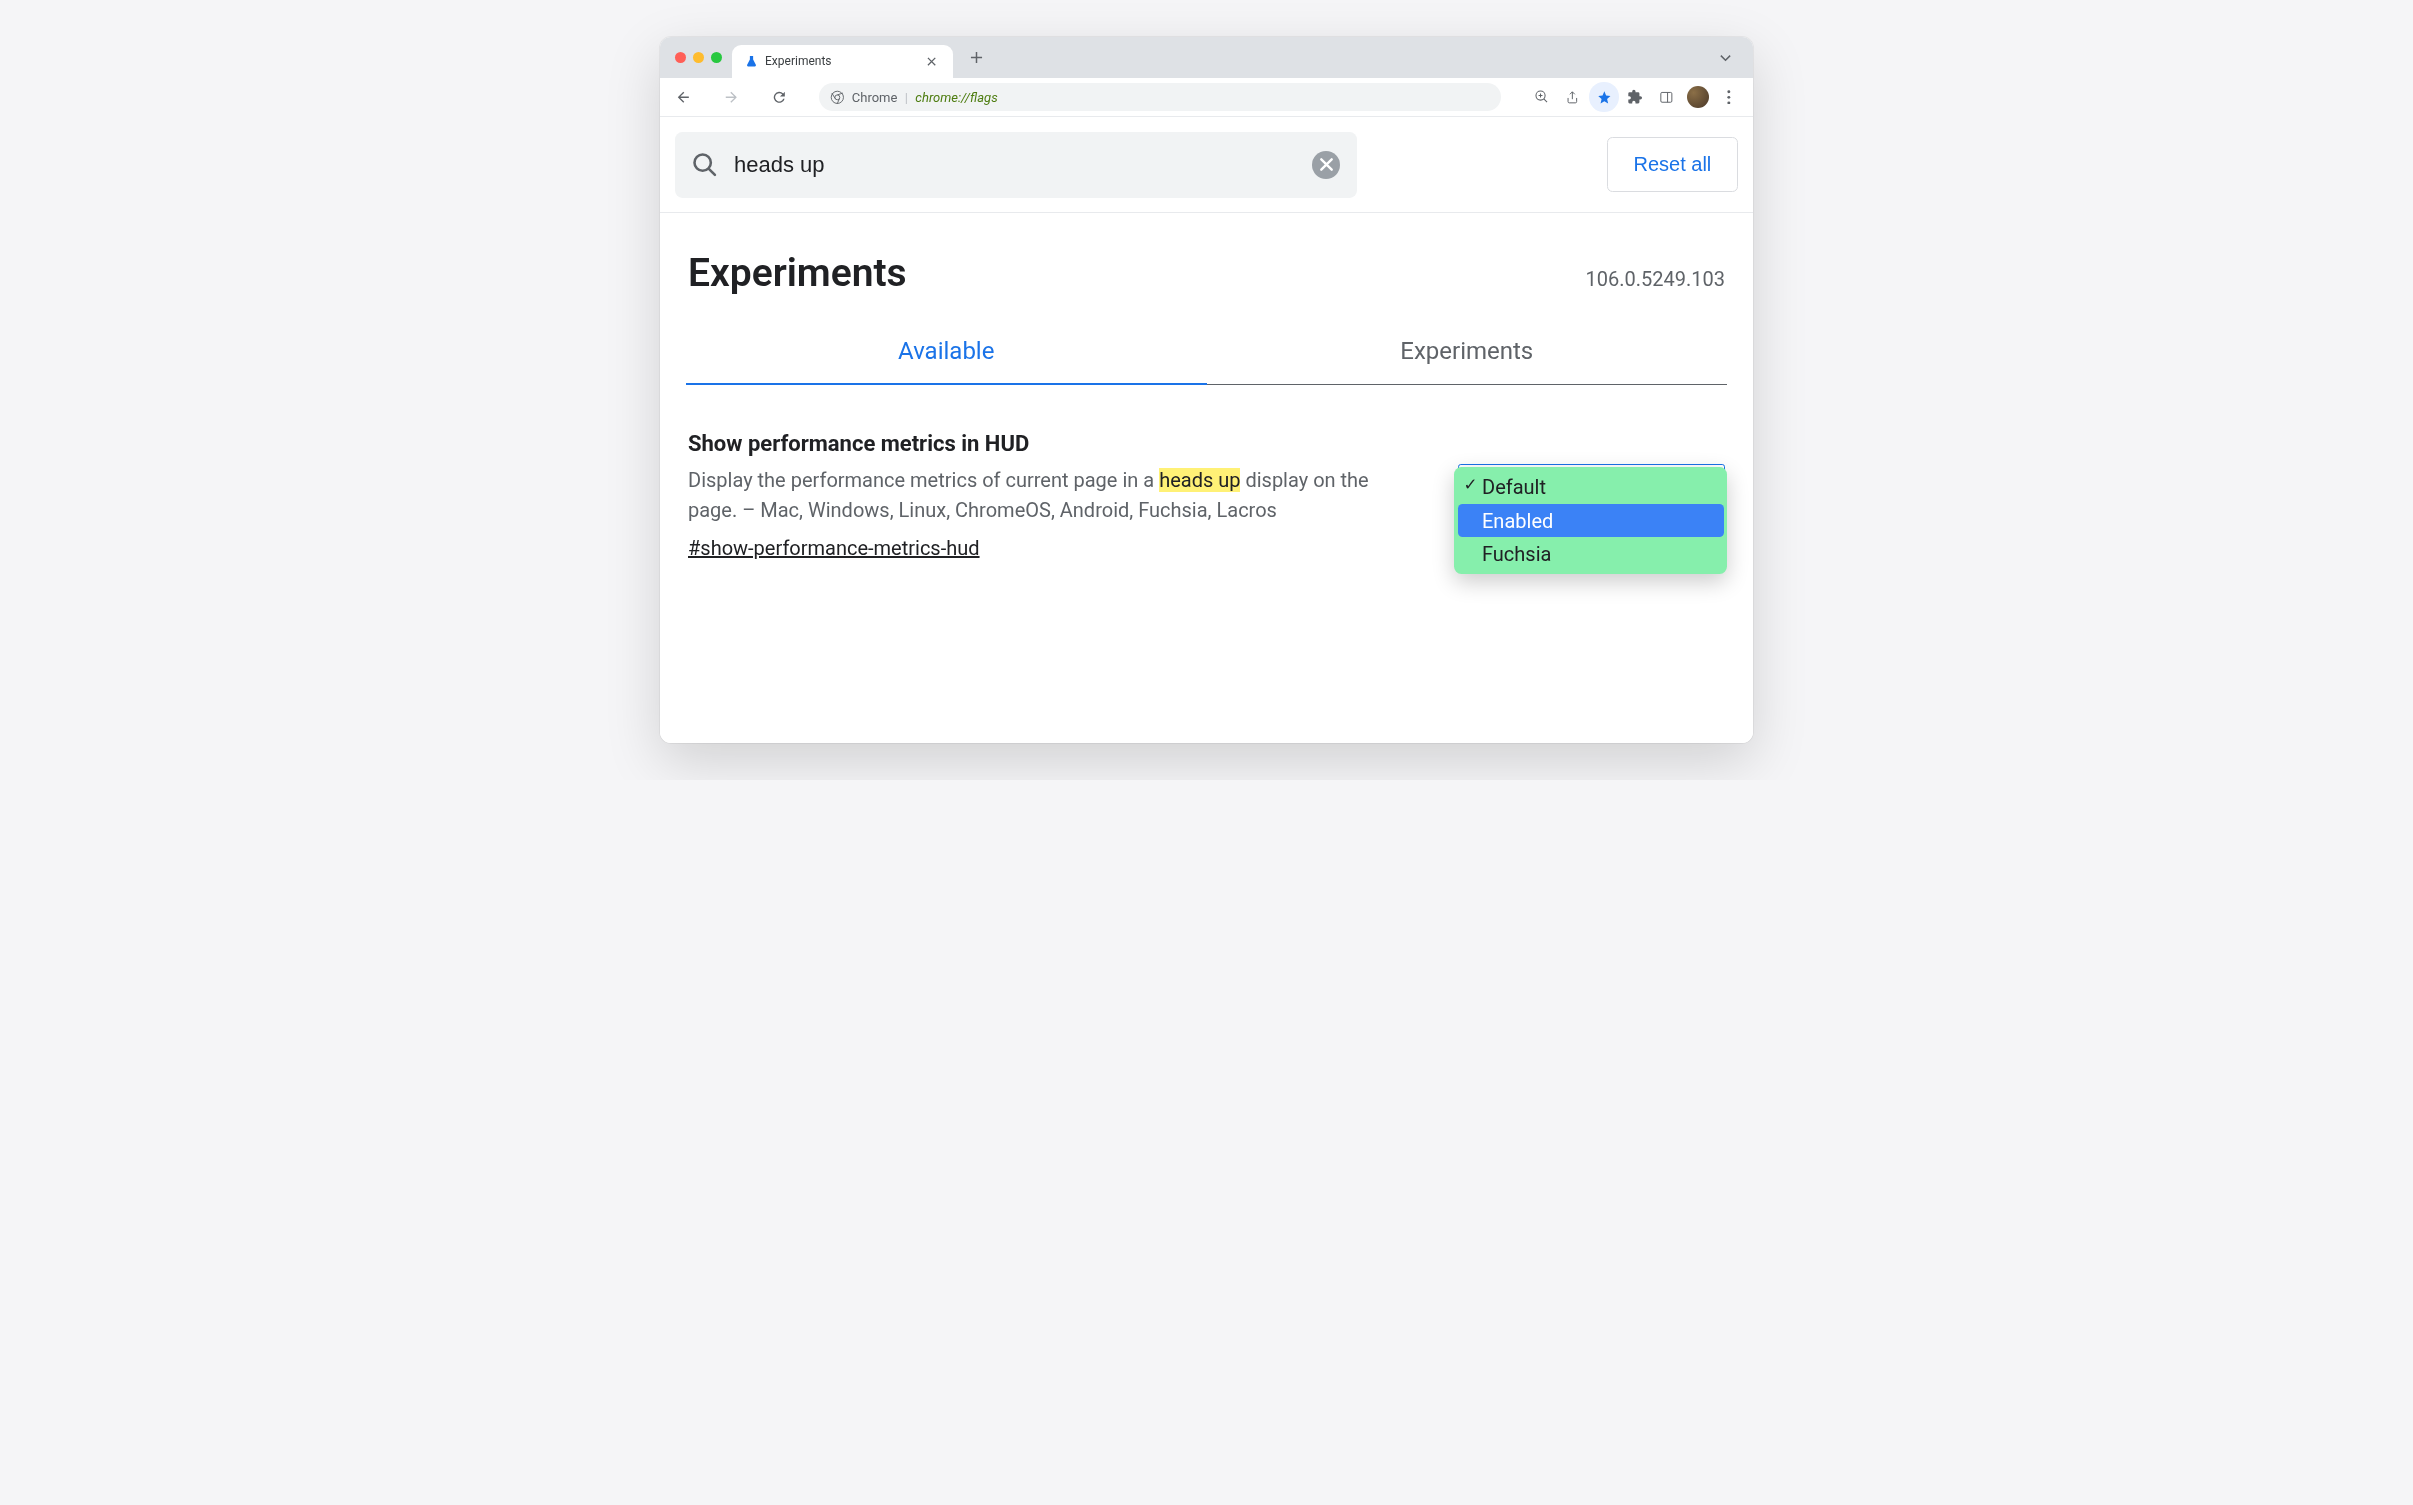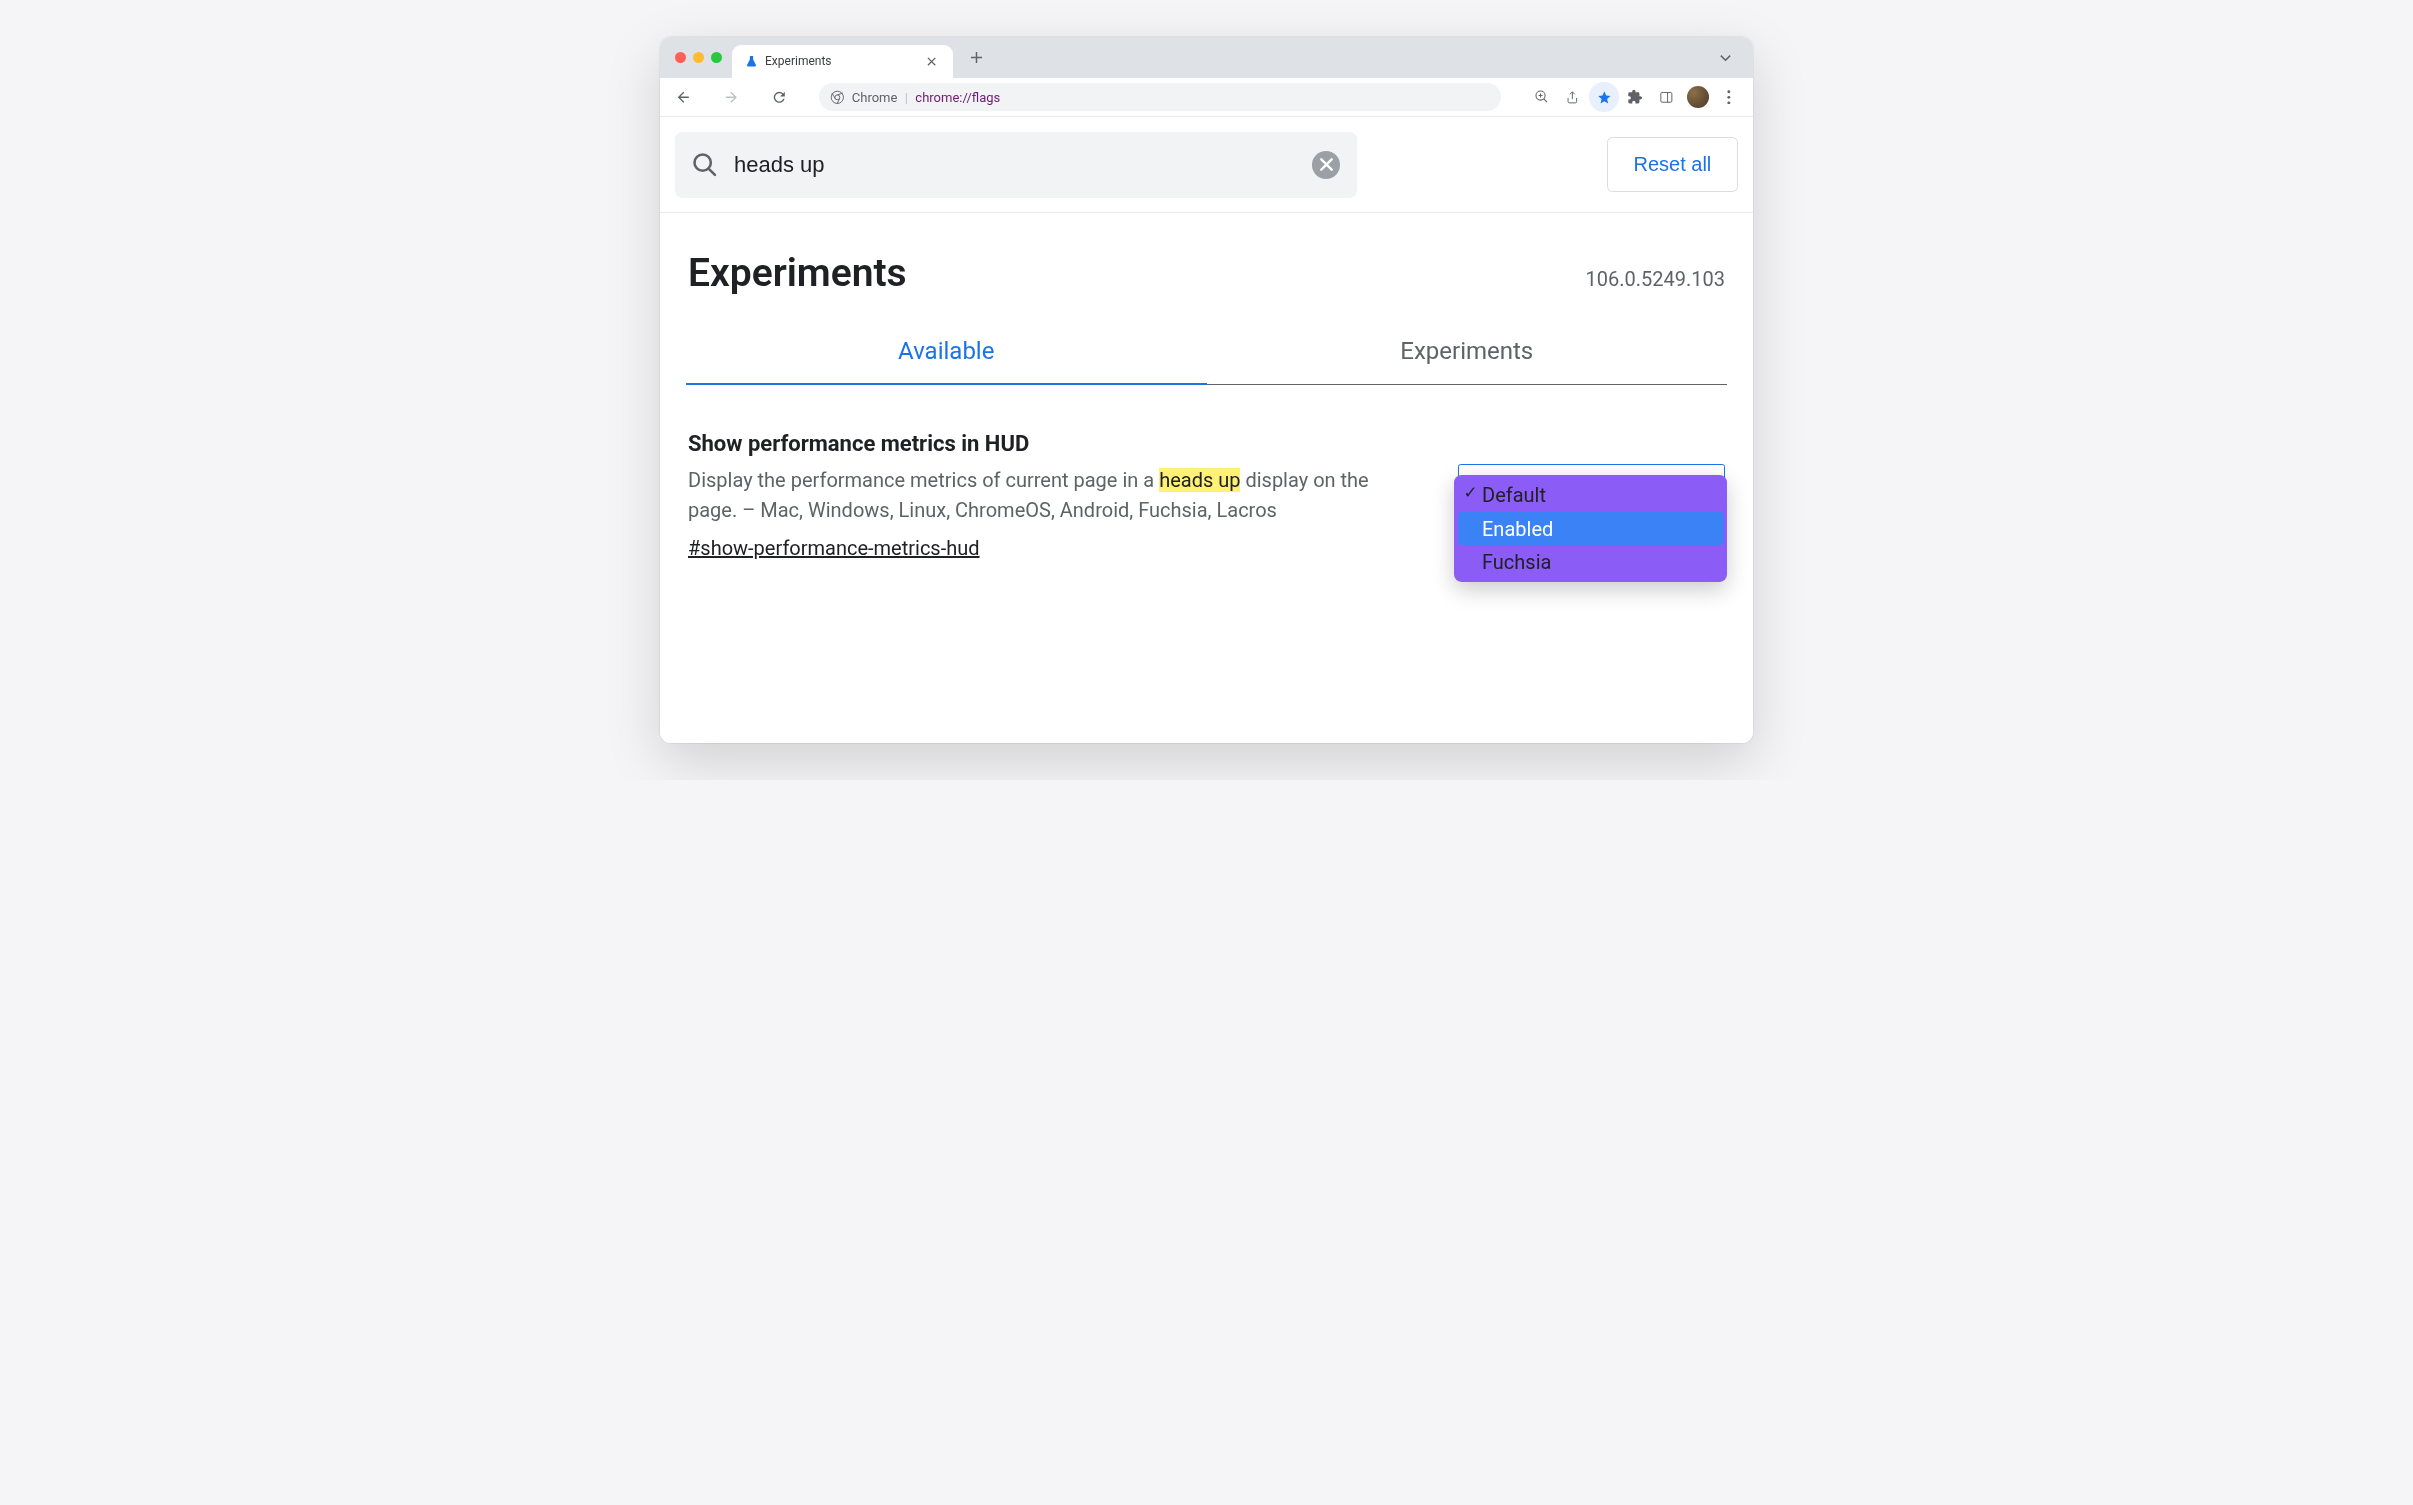--- a/index.html
+++ b/index.html
@@ -112,21 +112,21 @@
       color: #5f6368;
       gap: 7.4px;
     }
     .omnibox .chrome-icon {
       width: 14.7px; height: 14.7px;
       display: flex; align-items: center; justify-content: center;
     }
     .omnibox .divider {
       color: #bdc1c6;
     }
-    .omnibox .url-text { color: #701a75; }
+    .omnibox .url-text { color: #4d7c0f; font-style: italic; }
 
     .toolbar-right {
       display: flex;
       align-items: center;
       gap: 1.8px;
     }
     .toolbar-icon {
       width: 29.5px; height: 29.5px;
       display: flex; align-items: center; justify-content: center;
       color: #5f6368;
@@ -269,24 +269,24 @@
     }
     .select-outline {
       width: 267px;
       height: 41px;
       border: 0.9px solid #1a73e8;
       border-radius: 2.8px;
       background: #fff;
     }
     .dropdown {
       position: absolute;
-      top: 11px;
+      top: 3px;
       left: -3.7px;
       width: 273px;
-      background: #8b5cf6;
+      background: #86efac;
       border-radius: 7.4px;
       box-shadow: 0 7.4px 22px rgba(0,0,0,0.2);
       overflow: hidden;
       padding: 3.7px;
     }
     .dropdown-item {
       padding: 4.6px 13px 4.6px 24px;
       font-size: 20px;
       color: #202124;
       cursor: pointer;

